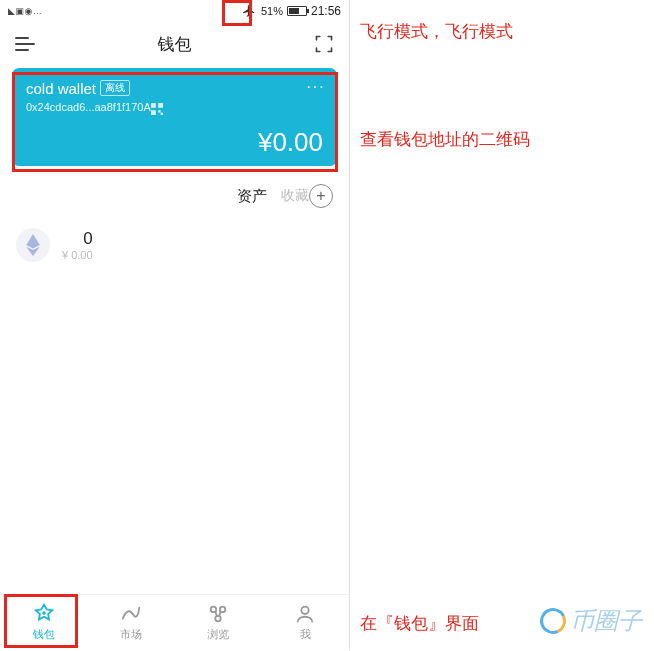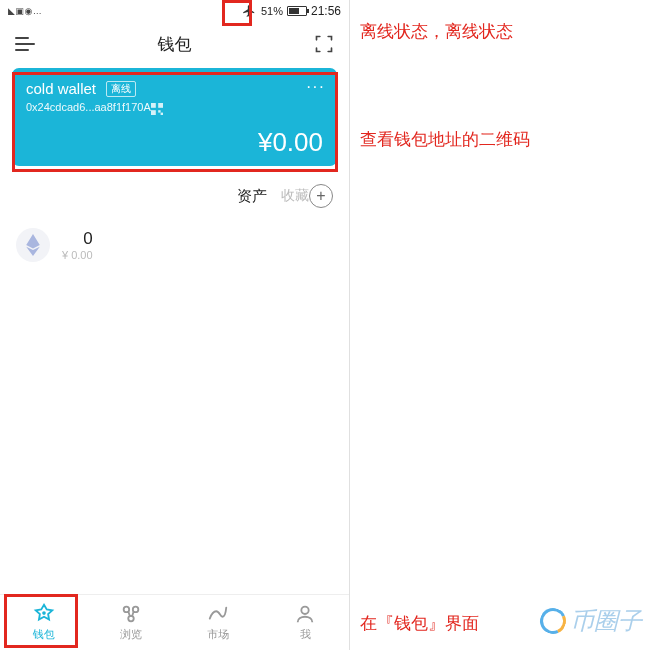--- a/index.html
+++ b/index.html
@@ -57,21 +57,21 @@
     
     .wallet-card-wrap { padding: 2px 12px 0; }
     .wallet-card {
       background: #1bb5d8;
       border-radius: 7px;
       padding: 12px 14px 10px;
       color: #fff;
       position: relative;
       min-height: 98px;
     }
-    .wallet-name-row { display:flex; align-items:flex-end; gap:10px; }
+    .wallet-name-row { display:flex; align-items:flex-start; gap:4px; }
     .wallet-name { font-size: 15px; }
     .offline-badge {
       font-size: 10px;
       border: 1px solid rgba(255,255,255,0.7);
       border-radius: 2px;
       padding: 0 4px;
       line-height: 14px;
     }
     .wallet-more { position:absolute; right:12px; top:10px; font-size:16px; letter-spacing:1px; }
     .wallet-addr-row { display:flex; align-items:center; margin-top:4px; }
@@ -241,39 +241,39 @@
       <span class="tab-ico">
         <svg width="22" height="22" viewBox="0 0 24 24">
             <path fill="none" stroke="#1bb5d8" stroke-width="2" d="M12 2l3 5 6 1-4.5 4 1 6L12 15l-5.5 3 1-6L3 8l6-1z"></path>
             <circle cx="12" cy="11" r="2" fill="#1bb5d8"></circle>
           </svg>
       </span>
       <span>钱包</span>
     </div>
     <div class="tab-item">
       <span class="tab-ico">
+        <svg width="22" height="22" viewBox="0 0 24 24" fill="none" stroke="#999" stroke-width="2" stroke-linecap="round">
+            <path d="M3 17s3-8 7-8 4 6 7 6 4-10 4-10"></path>
+          </svg>
+      </span>
+      <span>市场</span>
+    </div>
+    <div class="tab-item">
+      <span class="tab-ico">
         <svg width="22" height="22" viewBox="0 0 24 24" fill="none" stroke="#999" stroke-width="2">
             <circle cx="7" cy="7" r="3"></circle>
             <circle cx="17" cy="7" r="3"></circle>
             <circle cx="12" cy="17" r="3"></circle>
             <path d="M9 9l2 6M15 9l-2 6"></path>
           </svg>
       </span>
       <span>浏览</span>
     </div>
     <div class="tab-item">
       <span class="tab-ico">
-        <svg width="22" height="22" viewBox="0 0 24 24" fill="none" stroke="#999" stroke-width="2" stroke-linecap="round">
-            <path d="M3 17s3-8 7-8 4 6 7 6 4-10 4-10"></path>
-          </svg>
-      </span>
-      <span>市场</span>
-    </div>
-    <div class="tab-item">
-      <span class="tab-ico">
         <svg width="22" height="22" viewBox="0 0 24 24" fill="none" stroke="#999" stroke-width="2">
             <circle cx="12" cy="8" r="4"></circle>
             <path d="M4 21c0-4 4-6 8-6s8 2 8 6"></path>
           </svg>
       </span>
       <span>我</span>
     </div>
   </div>
 
 </div>
@@ -293,20 +293,20 @@
   
   
   
 </div>
 
 <div class="arrow">
   
   
 </div>
 
-<div class="annot" style="left:360px; top:20px;">离线状态，离线状态</div>
+<div class="annot" style="left:360px; top:20px;">飞行模式，飞行模式</div>
 <div class="annot" style="left:360px; top:128px;">查看钱包地址的二维码</div>
 <div class="annot" style="left:360px; top:612px;">在『钱包』界面</div>
 
 <div class="watermark">
   <span class="wm-circle"></span>
   <span>币圈子</span>
 </div>
 
 </body></html>

